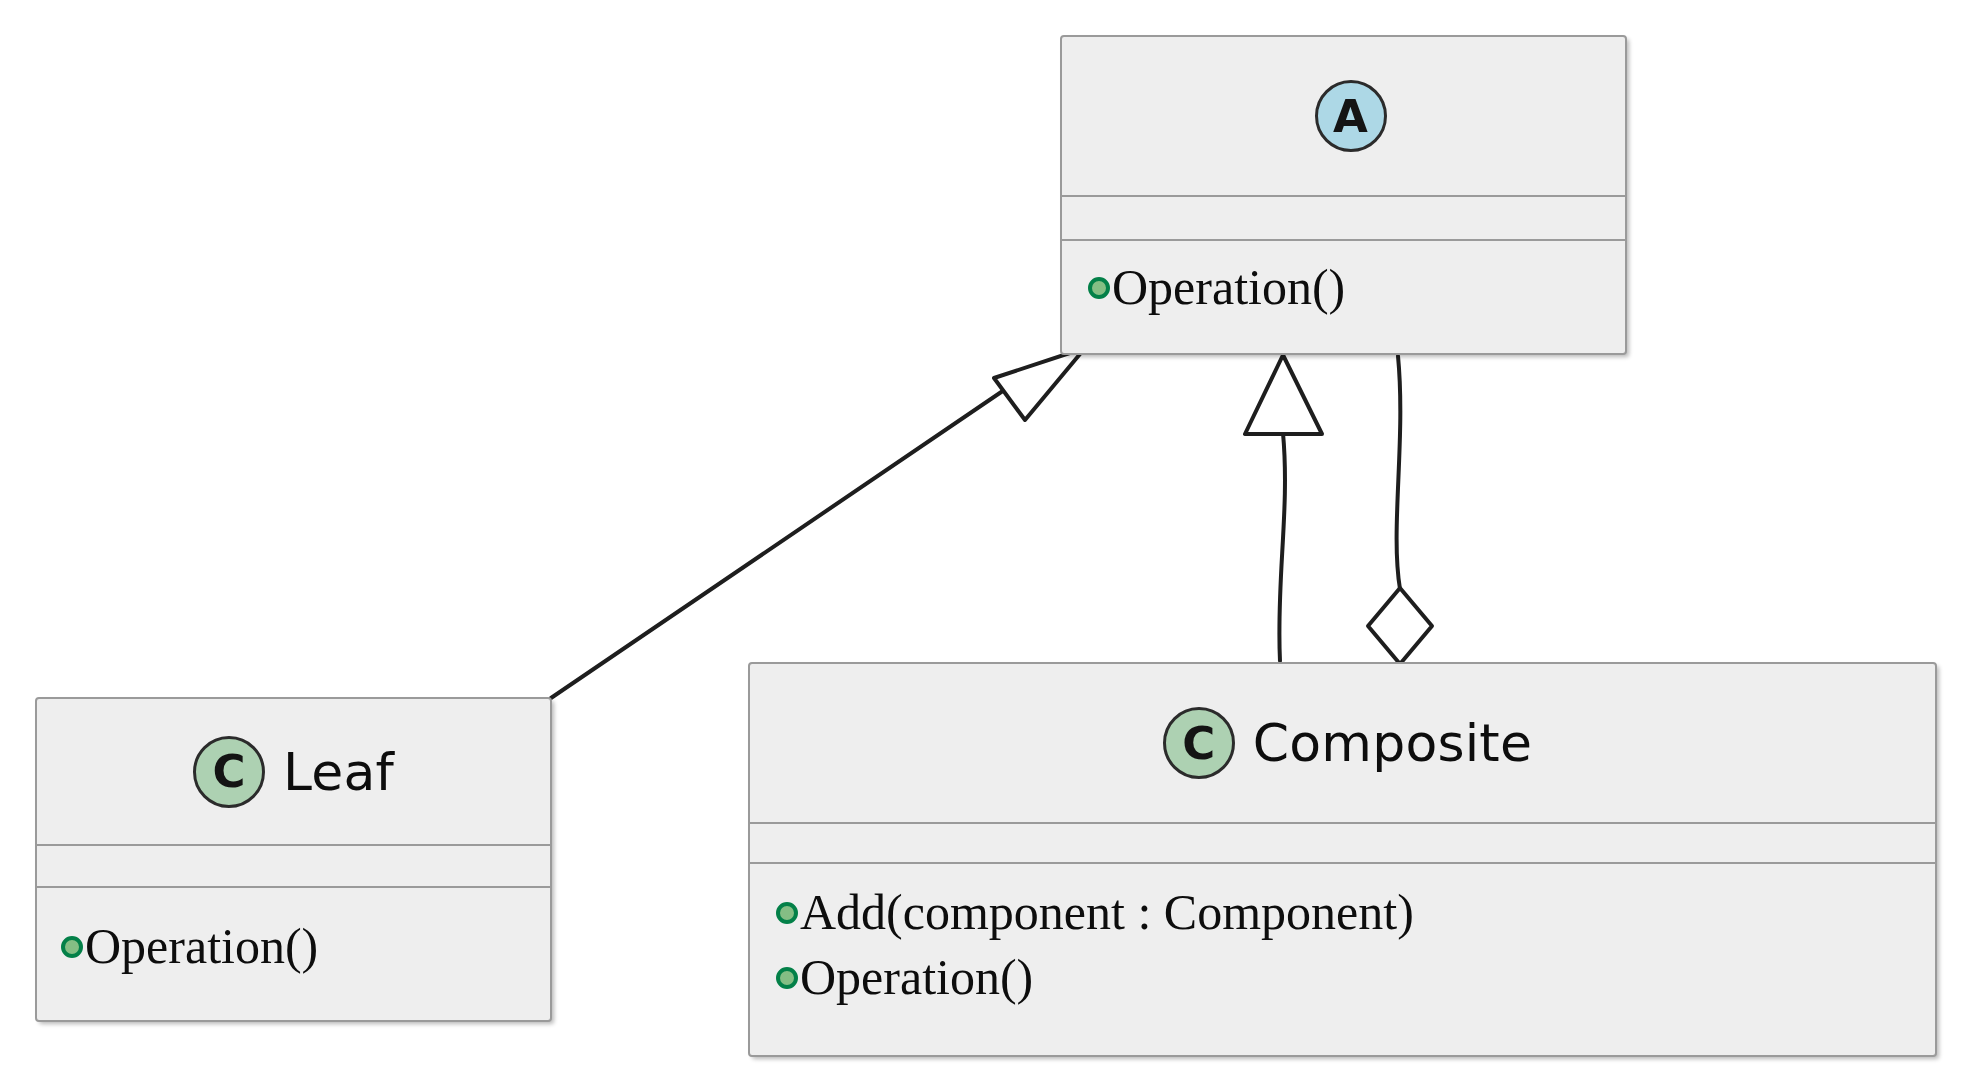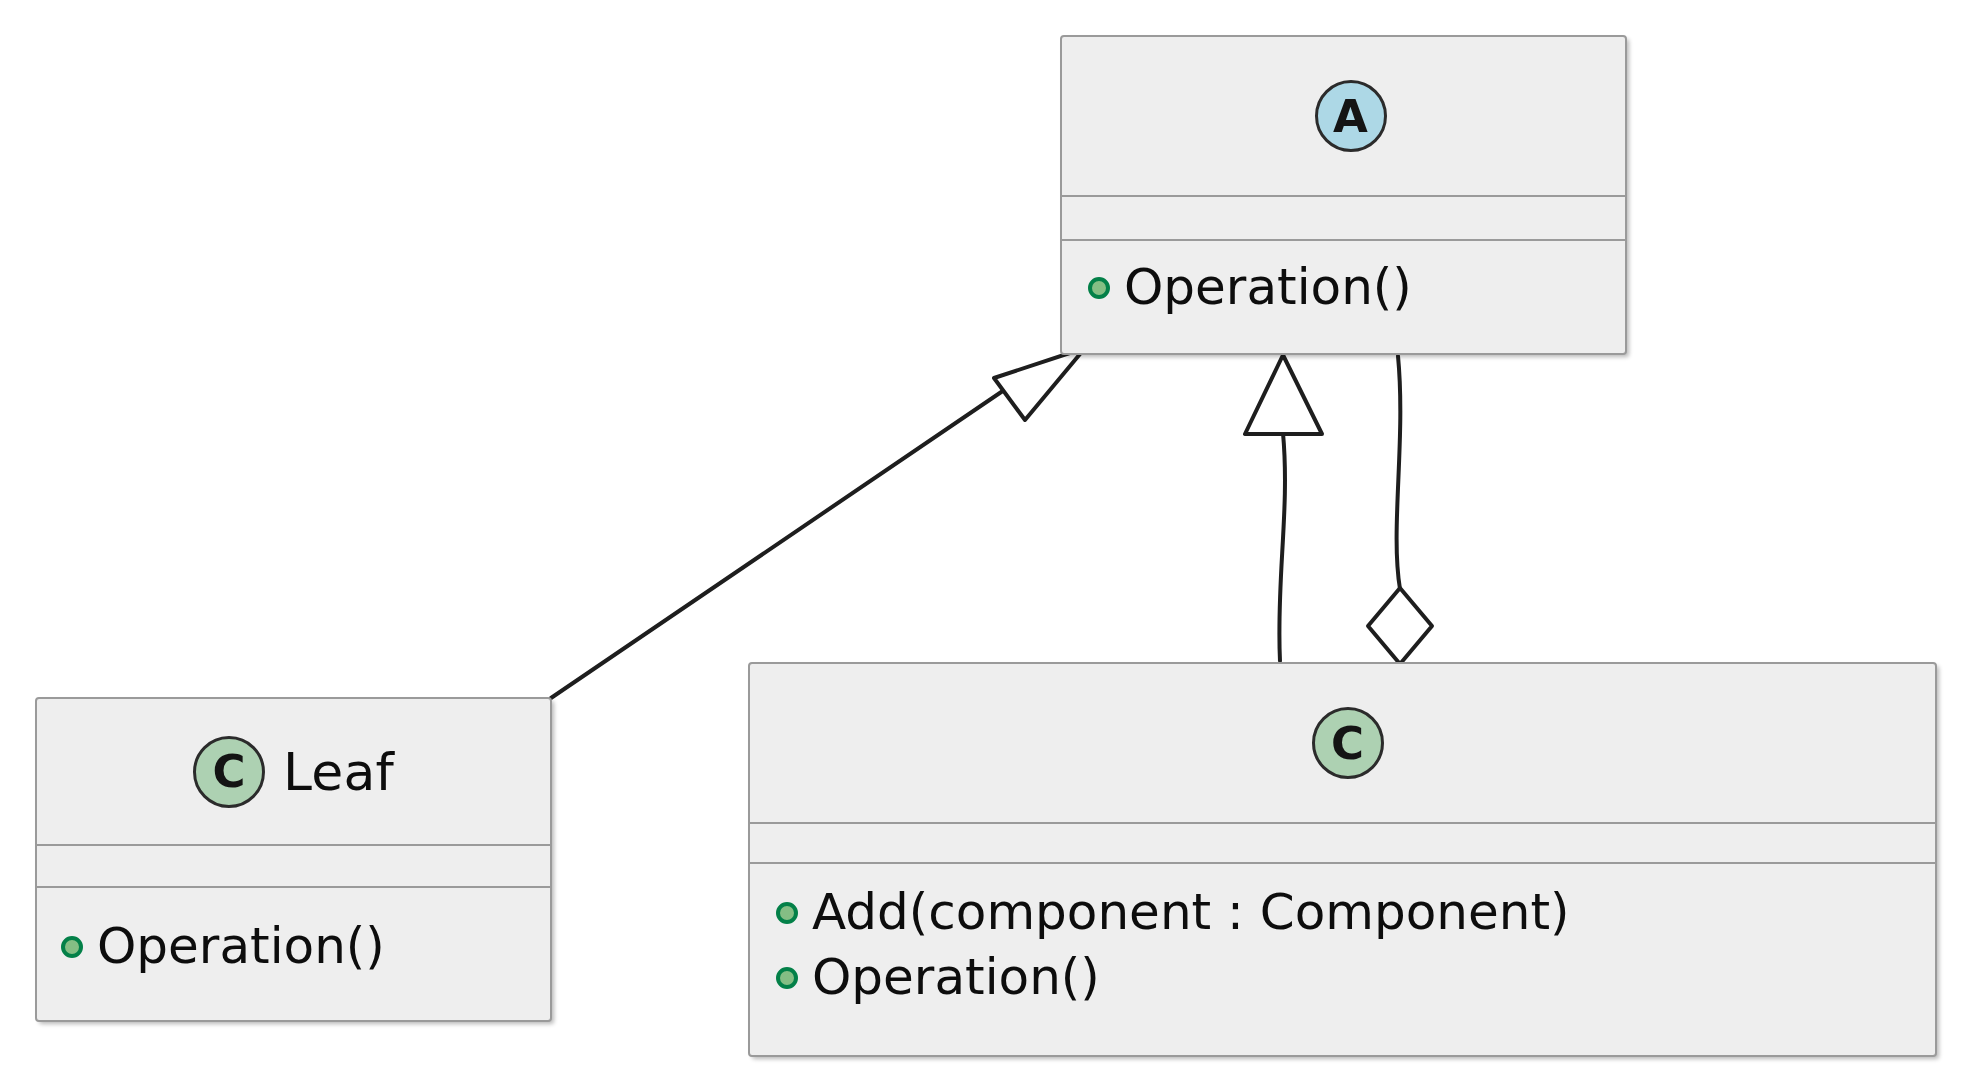--- a/index.html
+++ b/index.html
@@ -90,22 +90,23 @@
   .methods-compartment {
     position: absolute;
     left: 0;
     right: 0;
     box-sizing: border-box;
     padding-left: 26px;
   }
   .method-row {
     display: flex;
     align-items: center;
-    gap: 14px;
+    gap: 2px;
     white-space: nowrap;
+    font-family: Liberation Serif, serif;
   }
   .method-bullet {
     flex: 0 0 auto;
     width: 22px;
     height: 22px;
     border-radius: 50%;
     background: #84BE84;
     border: 4px solid #038048;
     box-sizing: border-box;
   }
@@ -172,20 +173,21 @@
         <span class="method-bullet"></span>
         <span class="method-label">Operation()</span>
       </div>
     </div>
   </div>
 
   <div class="uml-class" style="left:748px; top:662px; width:1189px; height:395px;">
 
     <div class="class-header" style="height:158px; padding-left:10px;">
       <div class="stereotype-badge badge-class">C</div>
+      <div class="class-title">Composite</div>
     </div>
 
     <div class="compartment-sep" style="top:158px;"></div>
     <div class="attrs-compartment" style="top:160px; height:38px;"></div>
     <div class="compartment-sep" style="top:198px;"></div>
 
     <div class="methods-compartment" style="top:200px; height:191px; padding-top:22px; padding-left:26px;">
       <div class="method-row" style="margin-bottom:12px;">
         <span class="method-bullet"></span>
         <span class="method-label">Add(component : Component)</span>

